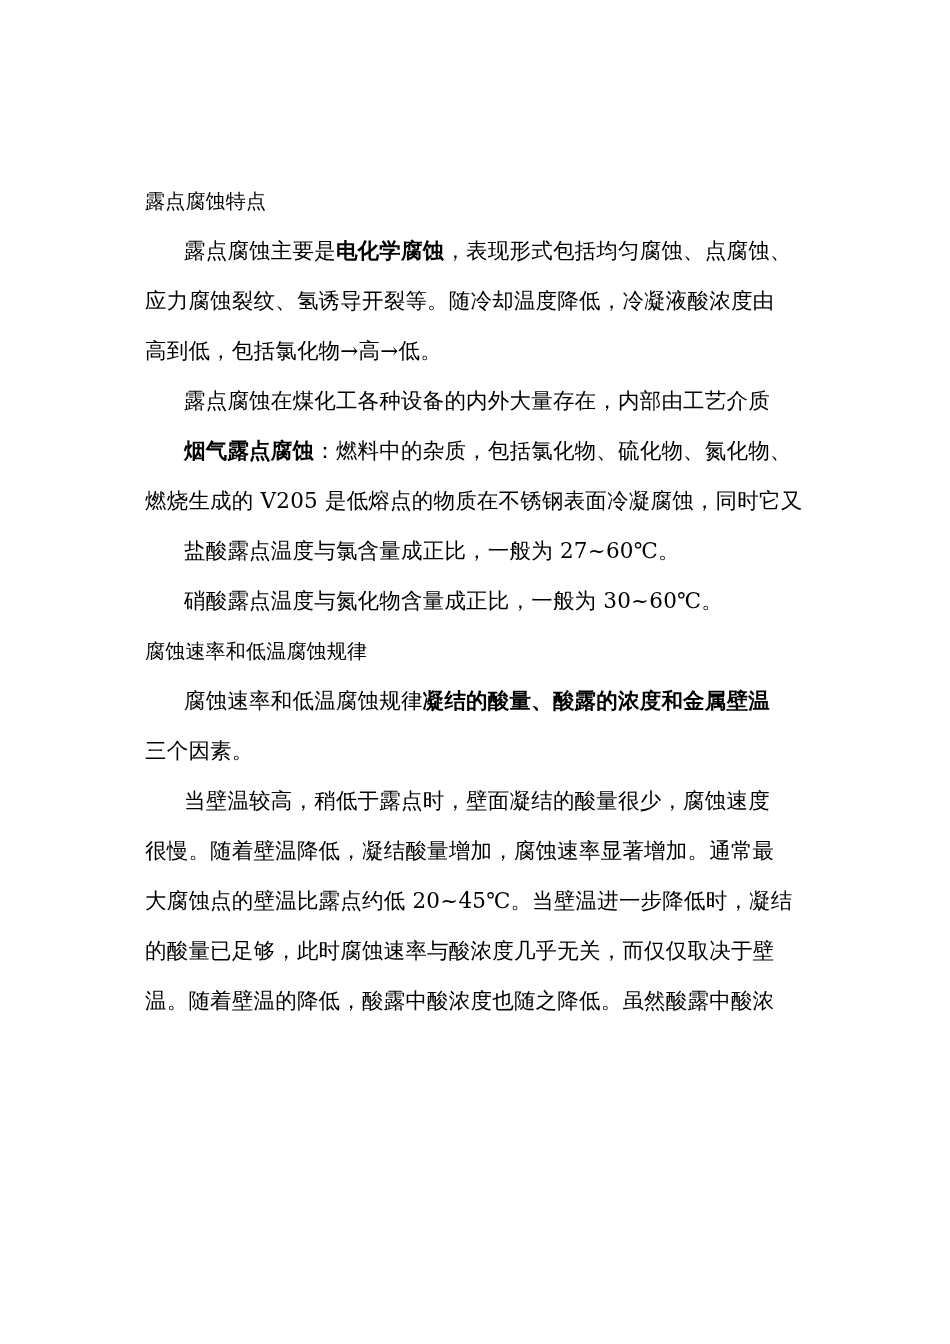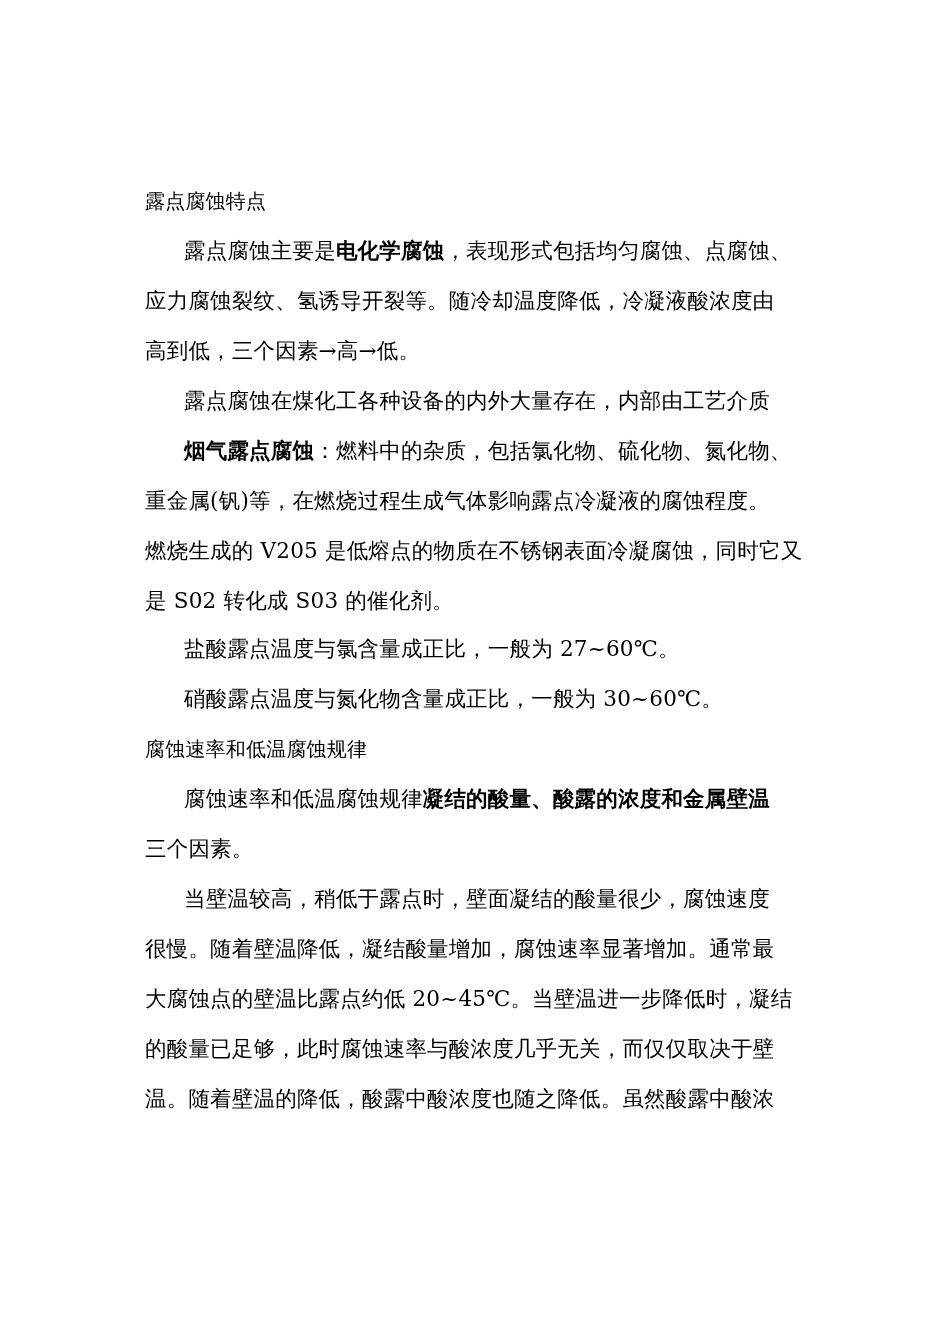--- a/index.html
+++ b/index.html
@@ -42,28 +42,26 @@
   </style>
 </head>
 <body>
 
 <div class="page">
 
   <div class="line heading">露点腐蚀特点</div>
 
   <div class="line indent"><span>露点腐蚀主要是</span><span class="bold">电化学腐蚀</span><span>，表现形式包括均匀腐蚀、点腐蚀、</span></div>
   <div class="line">应力腐蚀裂纹、氢诱导开裂等。随冷却温度降低，冷凝液酸浓度由</div>
-  <div class="line">高到低，三个因素→高→低。</div>
+  <div class="line">高到低，包括氯化物→高→低。</div>
 
   <div class="line indent">露点腐蚀在煤化工各种设备的内外大量存在，内部由工艺介质</div>
 
   <div class="line indent"><span class="bold">烟气露点腐蚀</span><span>：燃料中的杂质，包括氯化物、硫化物、氮化物、</span></div>
-  <div class="line">重金属(钒)等，在燃烧过程生成气体影响露点冷凝液的腐蚀程度。</div>
   <div class="line">燃烧生成的 V205 是低熔点的物质在不锈钢表面冷凝腐蚀，同时它又</div>
-  <div class="line tight">是 S02 转化成 S03 的催化剂。</div>
 
   <div class="line indent">盐酸露点温度与氯含量成正比，一般为 27~60℃。</div>
   <div class="line indent">硝酸露点温度与氮化物含量成正比，一般为 30~60℃。</div>
 
   <div class="line heading">腐蚀速率和低温腐蚀规律</div>
 
   <div class="line indent"><span>腐蚀速率和低温腐蚀规律</span><span class="bold">凝结的酸量、酸露的浓度和金属壁温</span></div>
   <div class="line">三个因素。</div>
 
   <div class="line indent">当壁温较高，稍低于露点时，壁面凝结的酸量很少，腐蚀速度</div>

